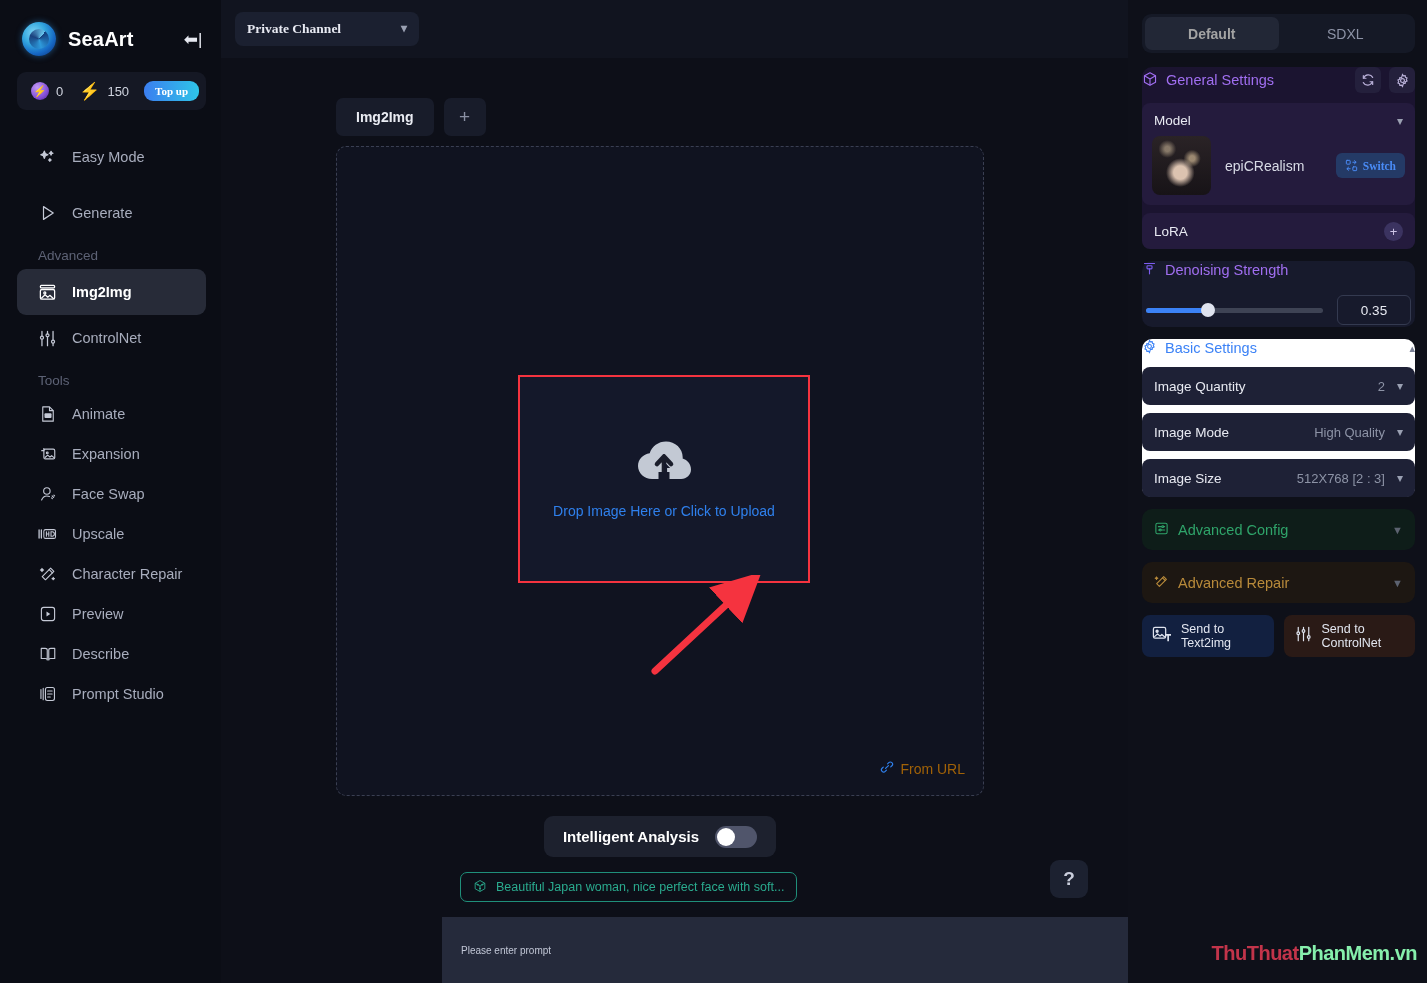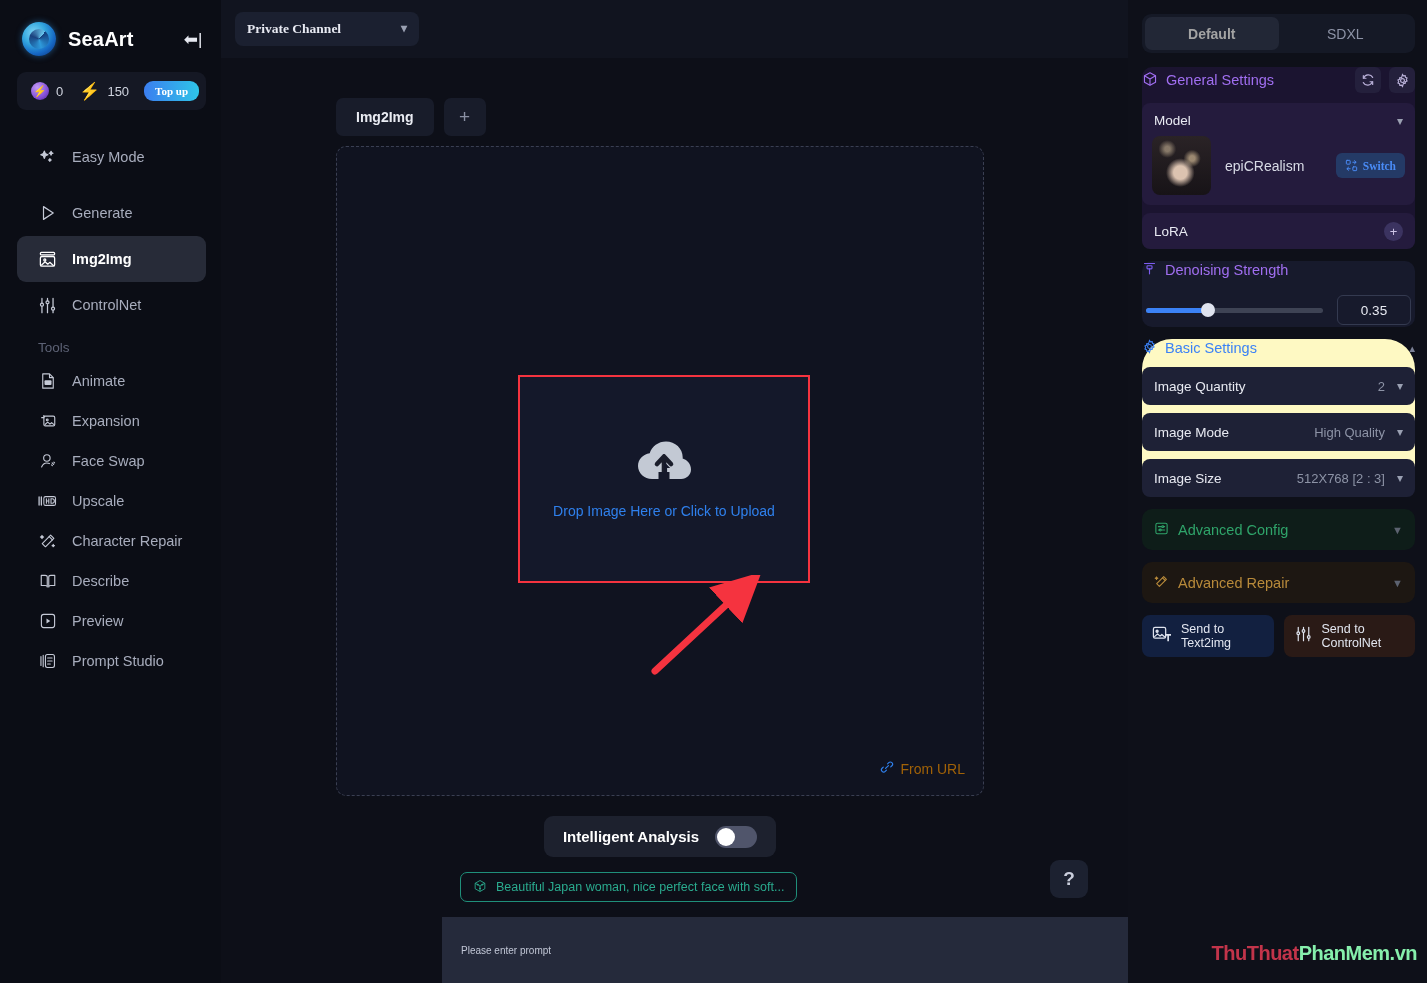--- a/index.html
+++ b/index.html
@@ -190,21 +190,21 @@
   .seg-btn {
     flex:1; display:flex; align-items:center; justify-content:center;
     border-radius:7px; font-size:14px; color:#8d93a6; cursor:pointer;
   }
   .seg-btn.active { background:#222736; color:#a3a3a3; font-weight:bold; }
 
   .card {
     background:#171a2c; border-radius:10px; margin-bottom: 12px;
   }
   .card.purple { background:#1b1430; }
-  .card.blue   { background:#fef9c3;border-radius:30px; }
+  .card.blue   { background:#ffffff; }
   .card-hd {
     display:flex; align-items:center; gap:8px; margin-bottom: 10px;
     font-size:14.5px;
   }
   .card-hd .spacer { margin-left:auto; display:flex; gap:8px; }
   .hd-icon-btn {
     width:26px;height:26px;border-radius:6px;background:#24203c;
     display:flex;align-items:center;justify-content:center;color:#b9b0d8;cursor:pointer;font-size:13px;
   }
   .purple-t { color:#a06ef0; }
@@ -329,20 +329,21 @@
 
     <div class="nav-item tall">
       <span class="ic">
         <svg width="18" height="18" viewBox="0 0 24 24" fill="none" stroke="#c5c9d6" stroke-width="1.6" stroke-linejoin="round">
           <path d="M6 3.5l13 8.5-13 8.5z"></path>
         </svg>
       </span>
       <span>Generate</span>
     </div>
 
+    <div class="nav-section-label">Advanced</div>
 
     <div class="nav-item active tall">
       <span class="ic">
         <svg width="19" height="19" viewBox="0 0 24 24" fill="none" stroke="#ffffff" stroke-width="1.6" stroke-linecap="round" stroke-linejoin="round">
           <rect x="3" y="3" width="18" height="3.2" rx="1.3"></rect>
           <rect x="3" y="8.2" width="18" height="12.3" rx="2"></rect>
           <circle cx="8.6" cy="12.6" r="1.3"></circle>
           <path d="M4.6 19l4.4-4.1 3.3 3 2.6-2.3 4.5 3.9"></path>
         </svg>
       </span>
@@ -417,35 +418,35 @@
           <path d="M4 4.6l.6 1.5 1.5.6-1.5.6L4 8.8l-.6-1.5L1.9 6.7l1.5-.6z" fill="#c5c9d6"></path>
           <path d="M19 16.6l.45 1.1 1.1.45-1.1.45-.45 1.1-.45-1.1-1.1-.45 1.1-.45z" fill="#c5c9d6"></path>
         </svg>
       </span>
       <span>Character Repair</span>
     </div>
 
     <div class="nav-item">
       <span class="ic">
         <svg width="18" height="18" viewBox="0 0 24 24" fill="none" stroke="#c5c9d6" stroke-width="1.5" stroke-linejoin="round">
+          <rect x="3.2" y="3.2" width="17.6" height="17.6" rx="3"></rect>
+          <path d="M10 8.6l5 3.4-5 3.4z" fill="#c5c9d6" stroke="none"></path>
+        </svg>
+      </span>
+      <span>Preview</span>
+    </div>
+
+    <div class="nav-item">
+      <span class="ic">
+        <svg width="18" height="18" viewBox="0 0 24 24" fill="none" stroke="#c5c9d6" stroke-width="1.5" stroke-linejoin="round">
           <path d="M3 4.5h5.2c1.6 0 2.8 1 2.8 2.3V20c0-1.1-1.1-2-2.6-2H3z"></path>
           <path d="M13 6.8c0-1.3 1.2-2.3 2.8-2.3H21v13.5h-5.4c-1.5 0-2.6.9-2.6 2z"></path>
         </svg>
       </span>
       <span>Describe</span>
-    </div>
-
-    <div class="nav-item">
-      <span class="ic">
-        <svg width="18" height="18" viewBox="0 0 24 24" fill="none" stroke="#c5c9d6" stroke-width="1.5" stroke-linejoin="round">
-          <rect x="3.2" y="3.2" width="17.6" height="17.6" rx="3"></rect>
-          <path d="M10 8.6l5 3.4-5 3.4z" fill="#c5c9d6" stroke="none"></path>
-        </svg>
-      </span>
-      <span>Preview</span>
     </div>
 
     <div class="nav-item">
       <span class="ic">
         <svg width="18" height="18" viewBox="0 0 24 24" fill="none" stroke="#c5c9d6" stroke-width="1.5" stroke-linecap="round" stroke-linejoin="round">
           <path d="M2.6 6v12M5.6 4.5v15"></path>
           <rect x="8.6" y="3.4" width="12" height="17.2" rx="2.6"></rect>
           <path d="M11.5 8h6M11.5 12h6M11.5 16h3.5"></path>
         </svg>
       </span>

